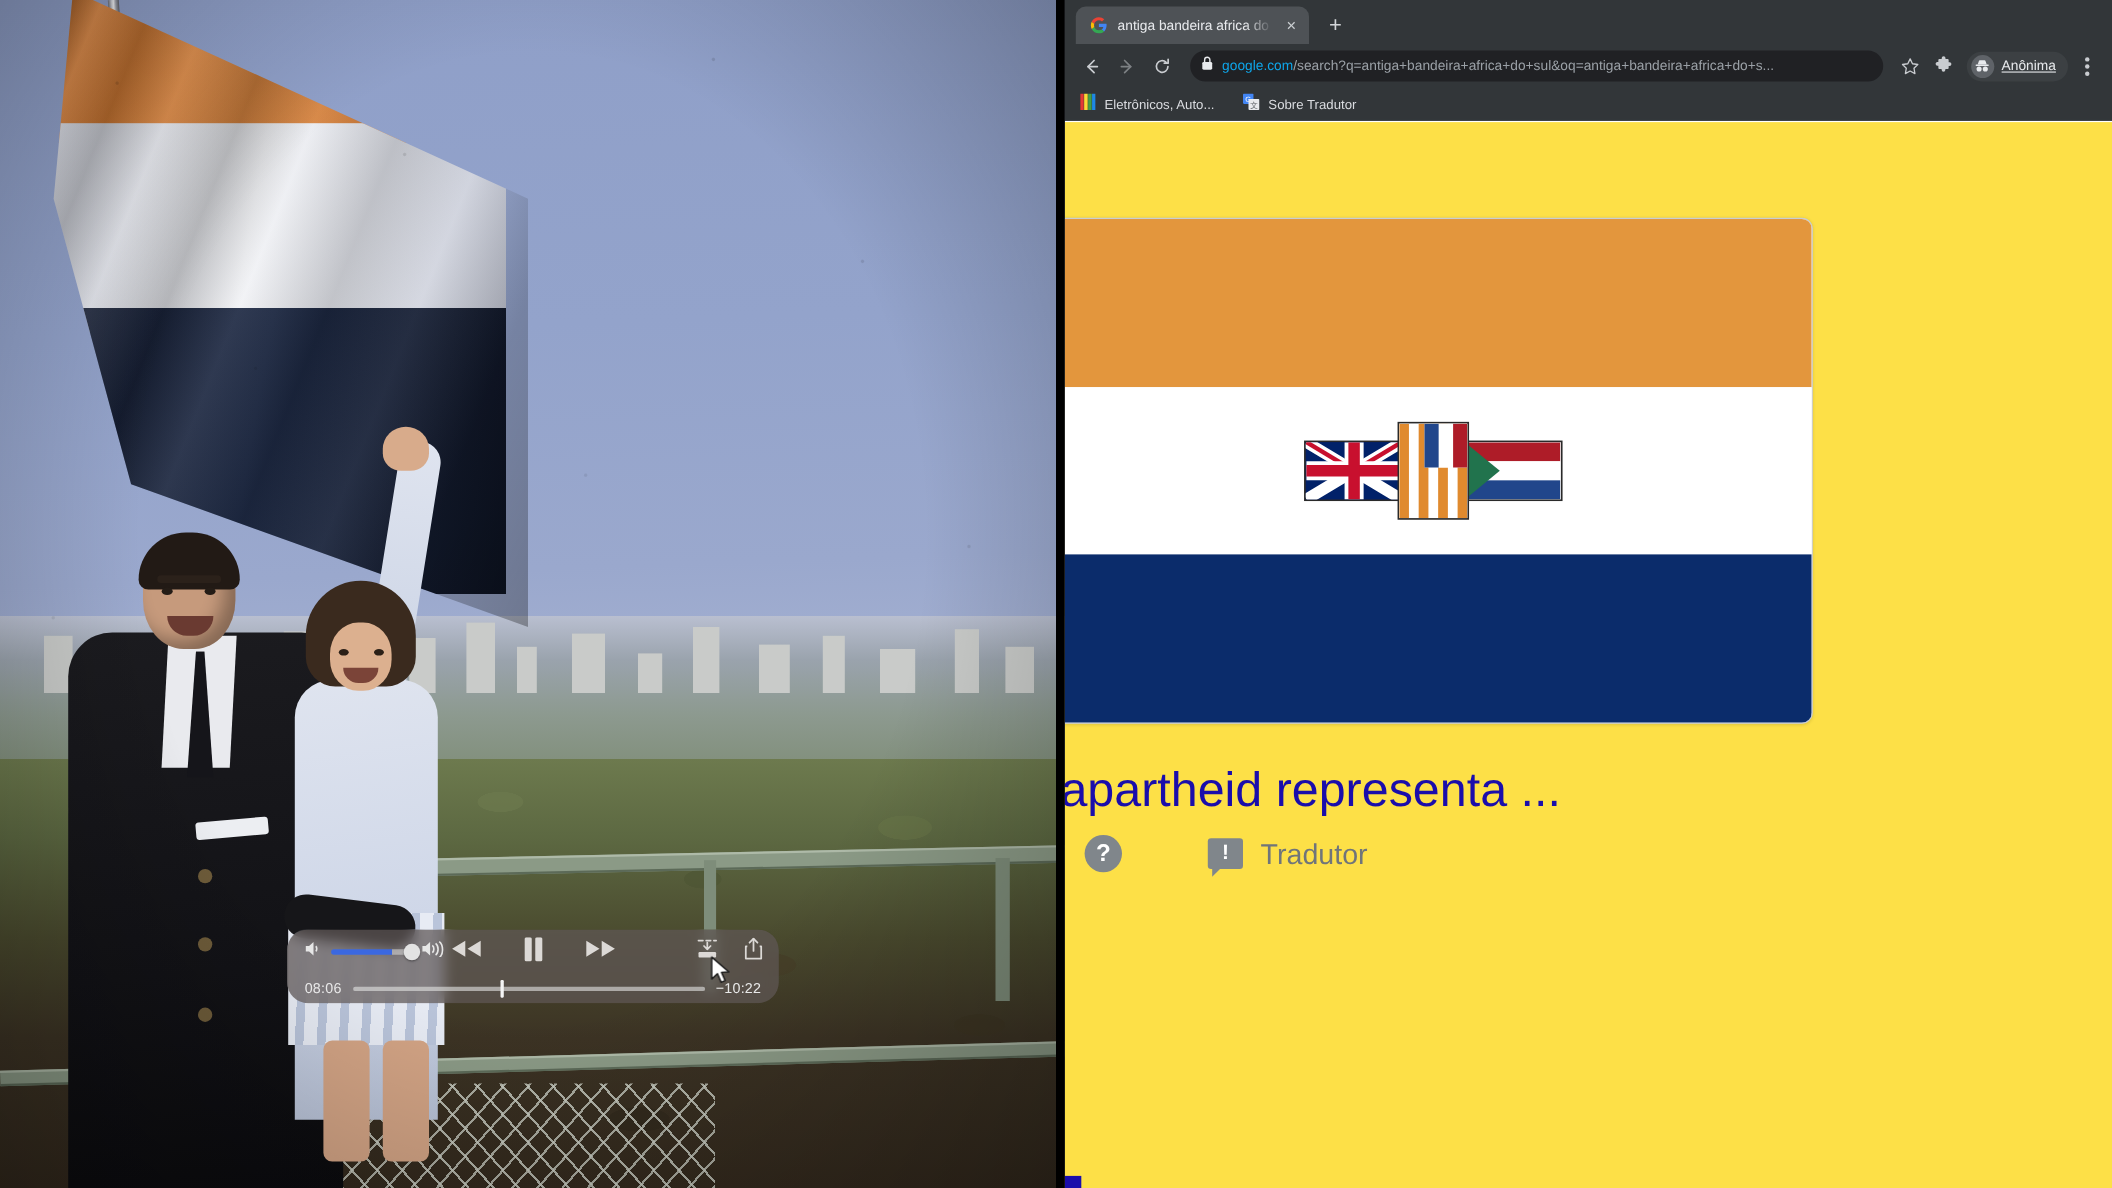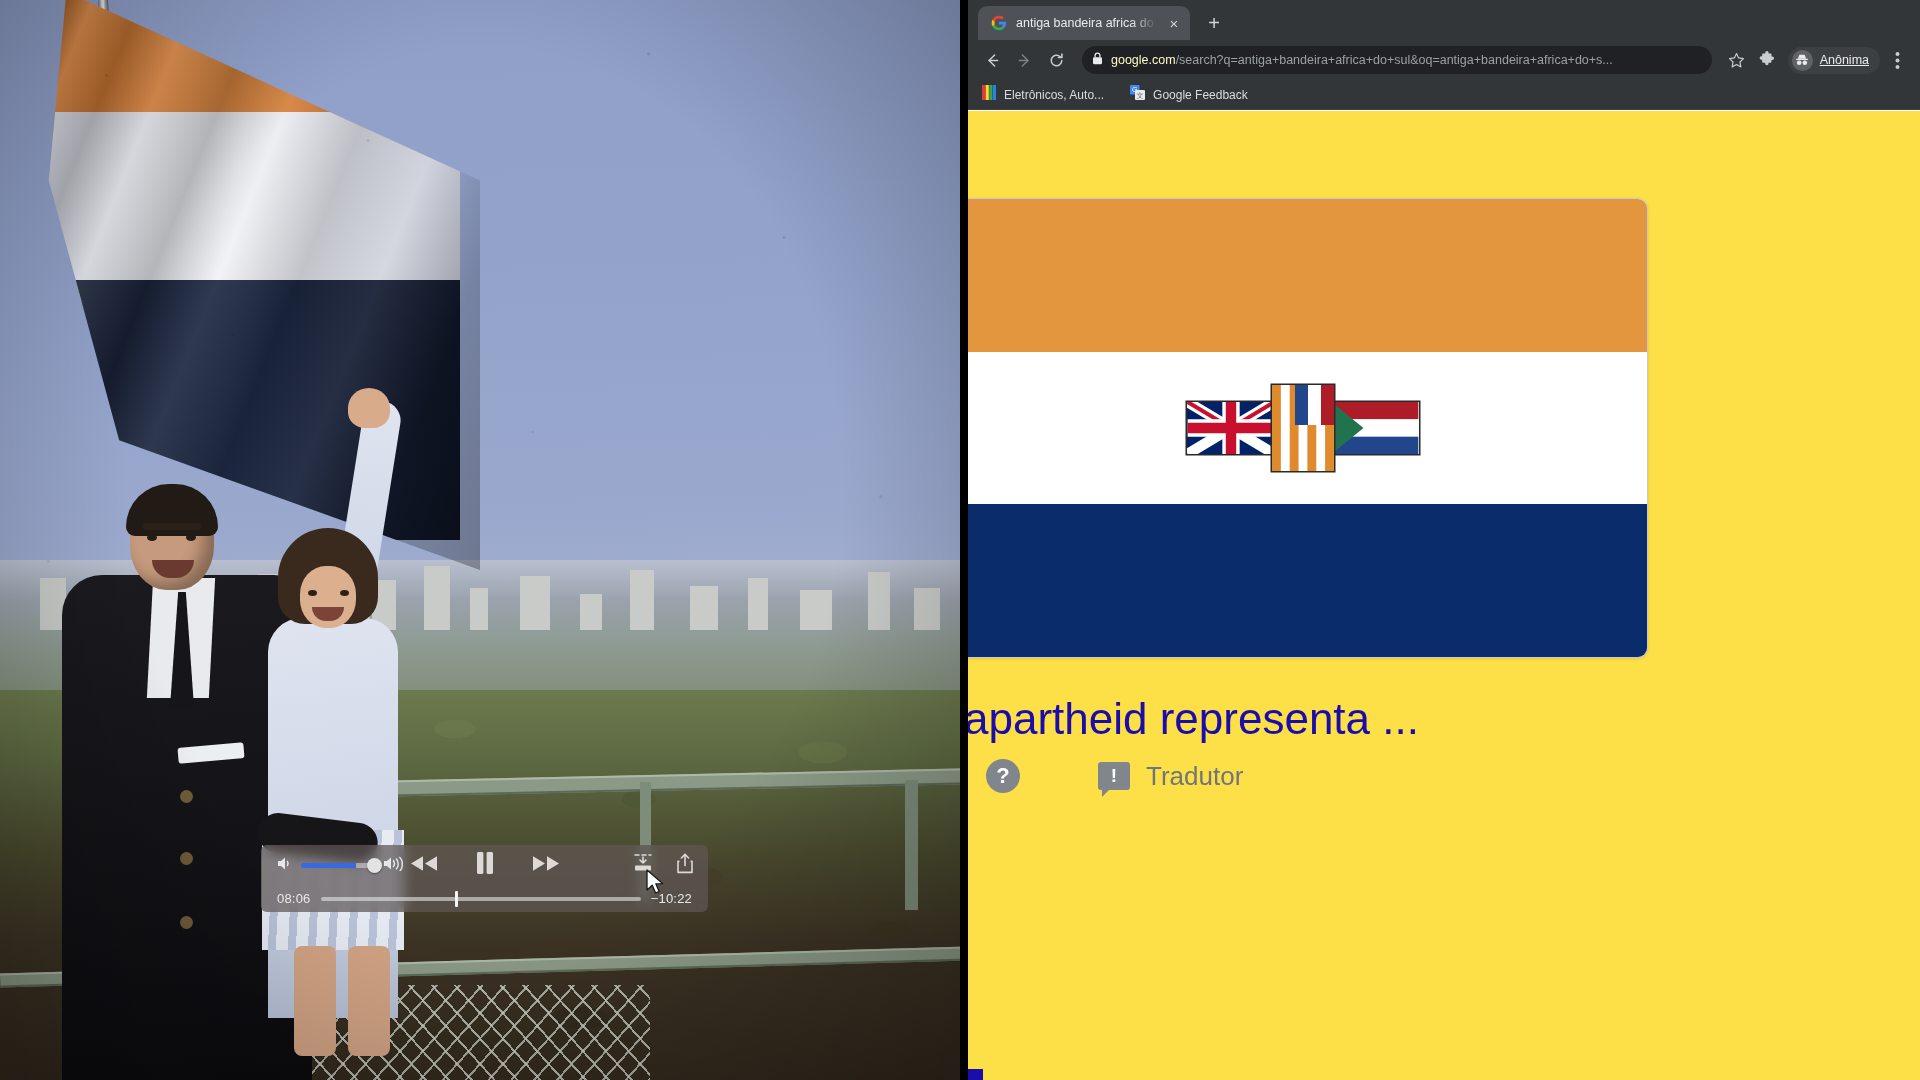--- a/index.html
+++ b/index.html
@@ -120,21 +120,21 @@
   .man-armwrap { position:absolute; left:258px; top:818px; width:120px; height:40px;
                  background:#161619; border-radius:20px; transform:rotate(7deg); }
 
   
   .vignette { position:absolute; inset:0; pointer-events:none;
      background:radial-gradient(ellipse at 50% 45%, rgba(0,0,0,0) 52%, rgba(0,0,0,.30) 100%); }
 
   
   #player-controls { position:absolute; left:261px; top:845px; width:447px; height:67px;
        background:rgba(96,88,86,.72); backdrop-filter:blur(6px);
-       border-radius:6px; display:flex; flex-direction:column; }
+       border-radius:19px; display:flex; flex-direction:column; }
   .pc-top { height:40px; display:flex; align-items:center; position:relative; }
   .vol-group { display:flex; align-items:center; gap:7px; margin-left:16px; }
   .vol-slider { width:75px; height:5px; border-radius:3px; position:relative;
                 background:linear-gradient(90deg,#3b68e0 0 74%, rgba(220,220,220,.55) 74% 100%); }
   .vol-knob { position:absolute; left:66px; top:-5px; width:15px; height:15px;
               border-radius:50%; background:#e3e3e3; box-shadow:0 1px 2px rgba(0,0,0,.4); }
   .transport { position:absolute; left:50%; transform:translateX(-50%);
                display:flex; align-items:center; gap:36px; }
   .pc-right { position:absolute; right:14px; display:flex; align-items:center; gap:22px; }
   .pc-bottom { height:27px; display:flex; align-items:center; padding:0 16px; gap:10px; }
@@ -162,21 +162,21 @@
 
   #toolbar { height:40px; background:#323639; display:flex; align-items:center;
              padding:0 10px; gap:4px; }
   .nav-btn { width:28px; height:28px; display:flex; align-items:center;
              justify-content:center; color:#c9ccd0; border-radius:50%; }
   .nav-btn.dim { color:#7d8184; }
   #omnibox { flex:1; height:28px; background:#202124; border-radius:14px;
              display:flex; align-items:center; padding:0 10px; gap:8px;
              margin:0 8px; overflow:hidden; }
   .omni-text { font-size:12.5px; white-space:nowrap; overflow:hidden; }
-  .omni-host { color:#fef9c3; }
+  .omni-host { color:#0ea5e9; }
   .omni-path { color:#9aa0a6; }
   .tb-icon { width:26px; height:26px; display:flex; align-items:center;
              justify-content:center; color:#c9ccd0; flex:0 0 26px; }
   #profile-chip { height:27px; border-radius:14px; background:#3c4043;
                   display:flex; align-items:center; gap:7px; padding:0 11px 0 4px;
                   margin-left:4px; }
   .incog-circle { width:21px; height:21px; border-radius:50%; background:#5f6368;
                   display:flex; align-items:center; justify-content:center; }
   .profile-name { color:#e8eaed; font-size:12.5px; white-space:nowrap;text-decoration:underline; }
 
@@ -472,21 +472,21 @@
       </div>
       <div class="bm">
         <span>
           <svg width="15" height="15" viewBox="0 0 15 15">
             <rect x="0" y="0" width="9.5" height="9.5" rx="1" fill="#4285F4"></rect>
             <text x="4.7" y="7.4" font-size="7" fill="#fff" text-anchor="middle" font-family="Liberation Sans">G</text>
             <rect x="5" y="5" width="10" height="10" rx="1" fill="#e8eaed"></rect>
             <text x="10" y="13" font-size="7" fill="#5f6368" text-anchor="middle" font-family="Liberation Sans">文</text>
           </svg>
         </span>
-        <span class="bm-label">Google Feedback</span>
+        <span class="bm-label">Sobre Tradutor</span>
       </div>
     </div>
 
     <div id="content">
 
       <div class="snip-text" style="left:14px;  top:138px;">as</div>
       <div class="snip-text" style="left:30px;  top:192px;">1928</div>
       <div class="snip-text" style="left:0px;   top:246px;">rritório</div>
       <div class="snip-text" style="left:0px;   top:300px;">961.</div>
       <div class="snip-bar" style="left:-5px; top:394px; width:6px; height:88px;"></div>

